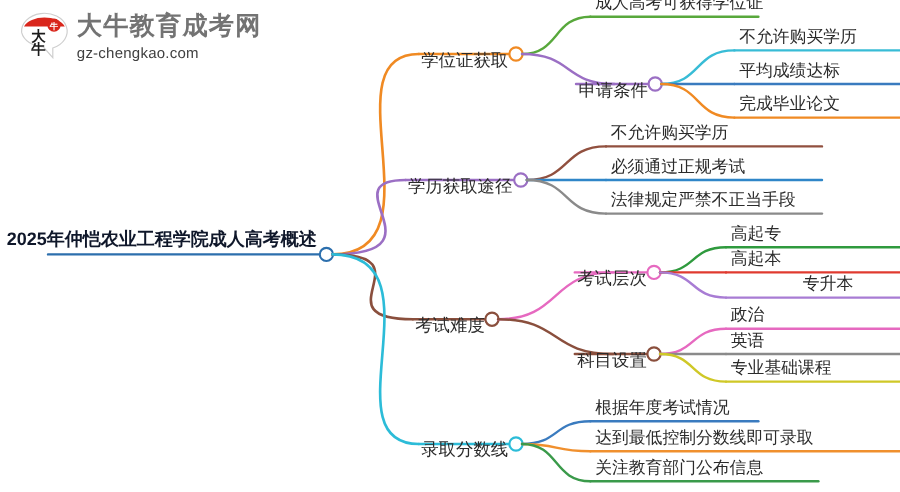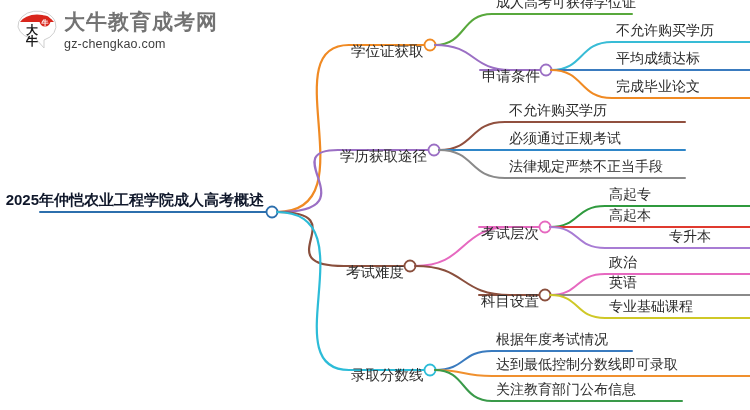--- a/index.html
+++ b/index.html
@@ -172,19 +172,19 @@
     <div class="node-label " style="left: 340px; top: 147px;">学历获取途径</div>
     <div class="node-label leaf anchor-left" style="left: 509px; top: 147px;">必须通过正规考试</div>
     <div class="node-label leaf anchor-left" style="left: 509px; top: 175px;">法律规定严禁不正当手段</div>
     <div class="node-label " style="left: 346px; top: 263px;">考试难度</div>
     <div class="node-label " style="left: 481px; top: 224px;">考试层次</div>
     <div class="node-label leaf anchor-left" style="left: 609px; top: 203px;">高起专</div>
     <div class="node-label leaf anchor-left" style="left: 609px; top: 224px;">高起本</div>
     <div class="node-label leaf anchor-left" style="left: 629px; top: 245px; margin-left: 40px;">专升本</div>
     <div class="node-label " style="left: 481px; top: 292px;">科目设置</div>
     <div class="node-label leaf anchor-left" style="left: 609px; top: 271px;">政治</div>
-    <div class="node-label leaf anchor-left" style="left: 609px; top: 292px; font-family: Liberation Mono, monospace;">英语</div>
+    <div class="node-label leaf anchor-left" style="left: 609px; top: 292px;">英语</div>
     <div class="node-label leaf anchor-left" style="left: 609px; top: 315px;">专业基础课程</div>
     <div class="node-label " style="left: 351px; top: 367px; font-family: Liberation Mono, monospace;">录取分数线</div>
     <div class="node-label leaf anchor-left" style="left: 496px; top: 348px;">根据年度考试情况</div>
     <div class="node-label leaf anchor-left" style="left: 496px; top: 373px;">达到最低控制分数线即可录取</div>
     <div class="node-label leaf anchor-left" style="left: 496px; top: 398px;">关注教育部门公布信息</div>
   </div>
 
 </body></html>

